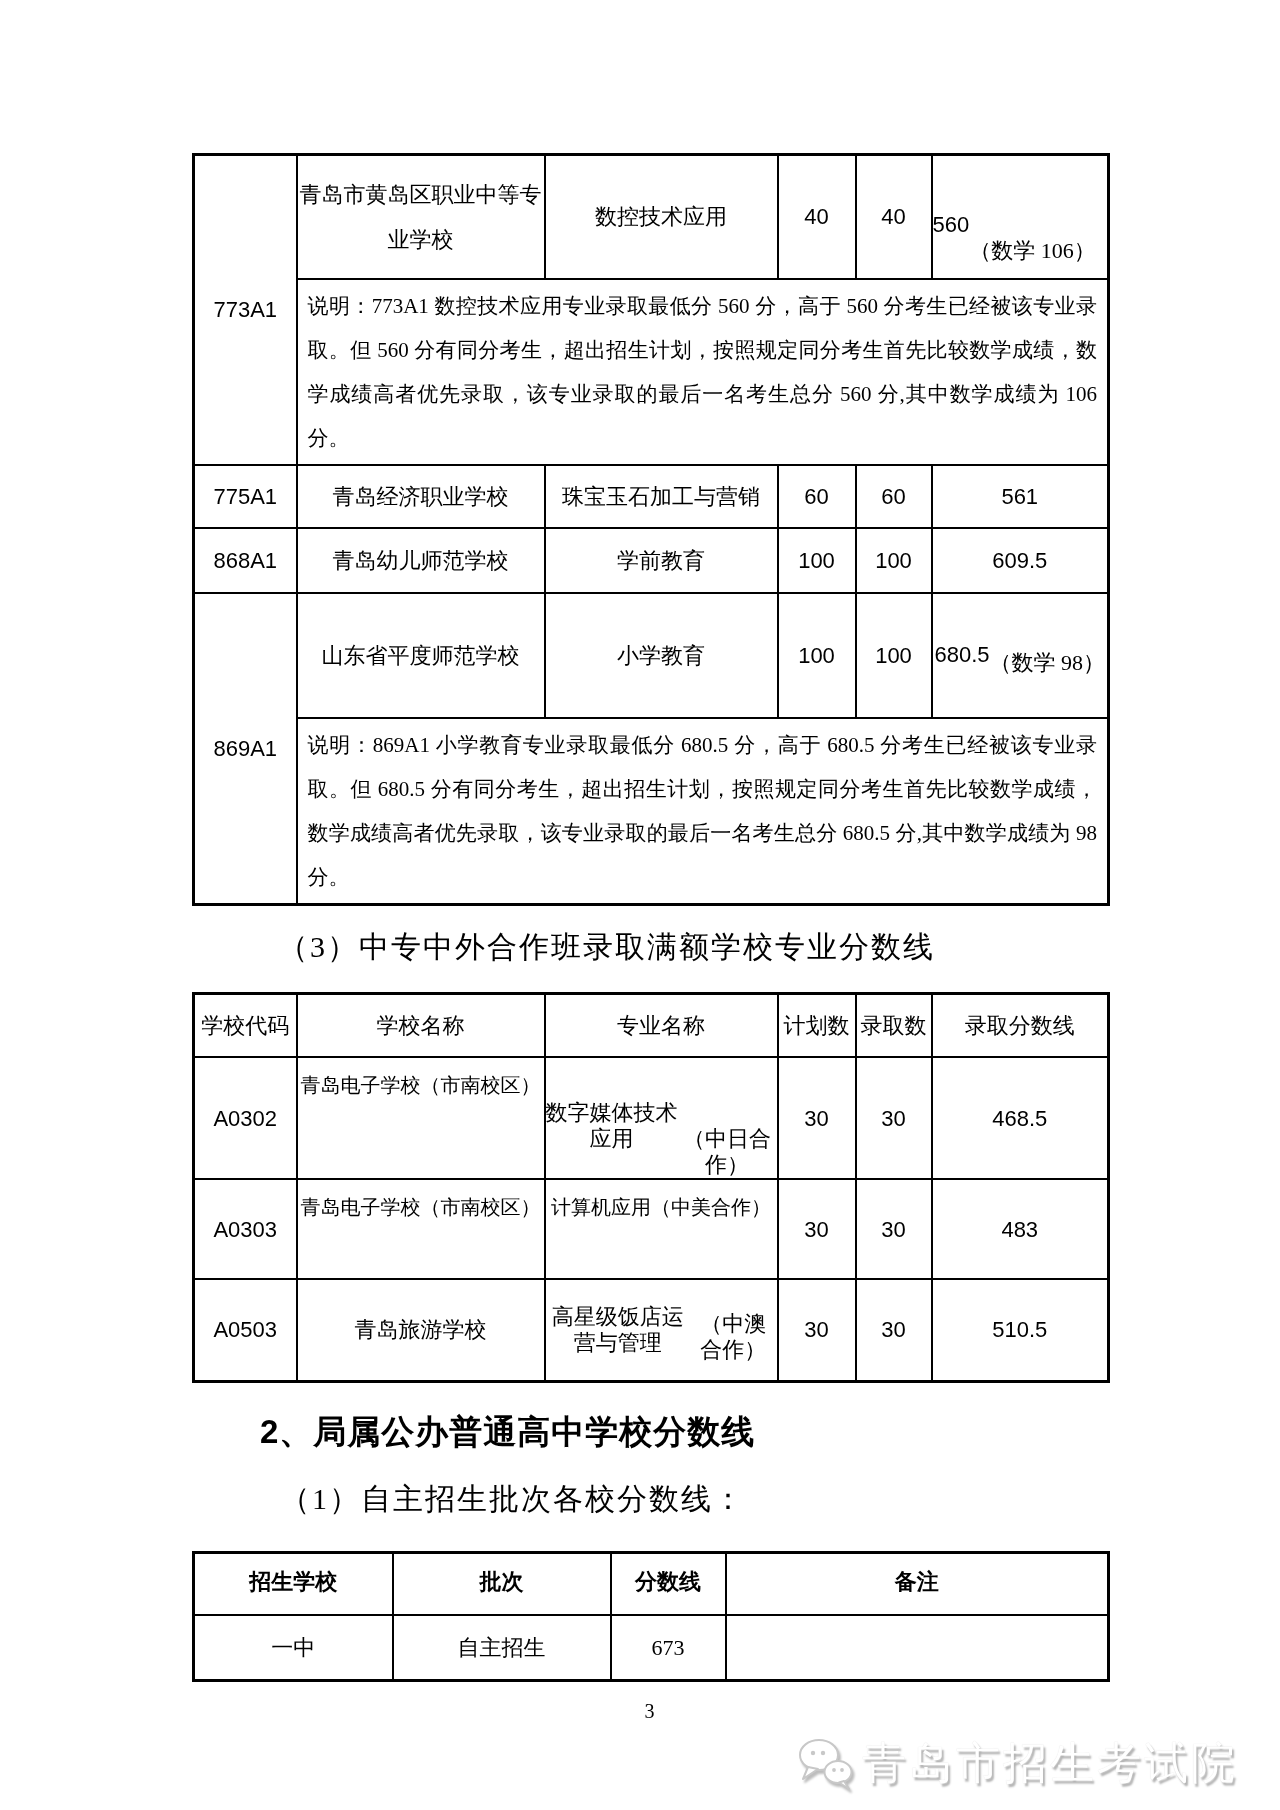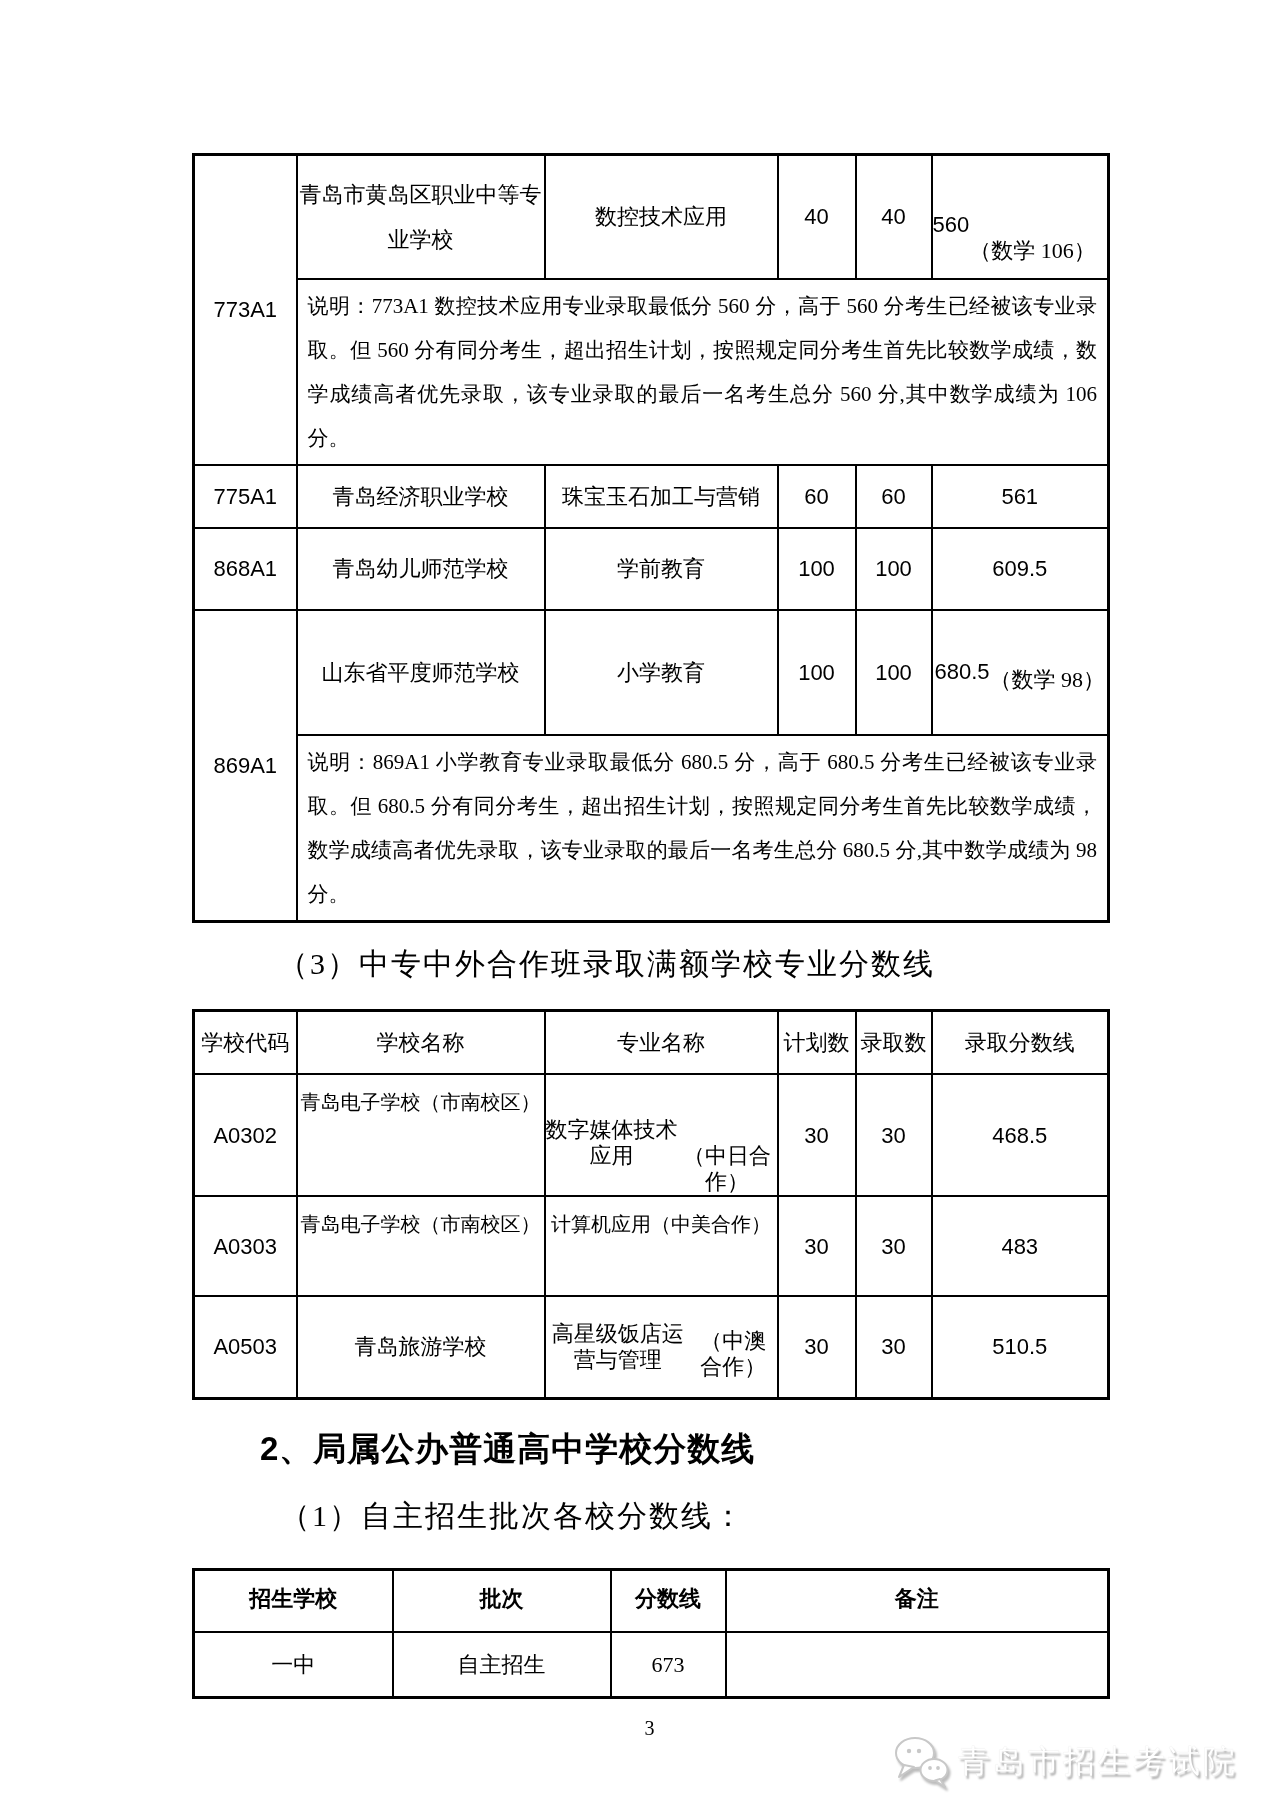--- a/index.html
+++ b/index.html
@@ -75,21 +75,21 @@
     width:915px;text-align:center;
     margin-top:18px;font-size:20px;
     font-family:"Liberation Serif","DejaVu Serif",serif;
   }
   .footer-mark{
     position:absolute;top:1734px;right:42px;
     display:flex;align-items:center;gap:8px;
   }
   .footer-text{
     font-family:Liberation Mono, monospace;
-    font-size:32px;letter-spacing:3px;
+    font-size:44px;letter-spacing:3px;
     color:#ffffff;
     text-shadow:2px 3px 2px #b3b3b3, 0 0 1px #dcdcdc;
     white-space:nowrap;
   }
   .logo-svg{filter:drop-shadow(2px 3px 1px #bdbdbd);}
 </style>
 </head>
 <body>
 
 <div class="page">
@@ -122,21 +122,21 @@
         <td colspan="5" class="note-cell">说明：773A1 数控技术应用专业录取最低分 560 分，高于 560 分考生已经被该专业录取。但 560 分有同分考生，超出招生计划，按照规定同分考生首先比较数学成绩，数学成绩高者优先录取，该专业录取的最后一名考生总分 560 分,其中数学成绩为 106 分。</td>
       </tr>
       <tr style="height:63px">
         <td class="num">775A1</td>
         <td>青岛经济职业学校</td>
         <td>珠宝玉石加工与营销</td>
         <td class="num">60</td>
         <td class="num">60</td>
         <td class="num">561</td>
       </tr>
-      <tr style="height:82px">
+      <tr style="height:65px">
         <td class="num">868A1</td>
         <td>青岛幼儿师范学校</td>
         <td>学前教育</td>
         <td class="num">100</td>
         <td class="num">100</td>
         <td class="num">609.5</td>
       </tr>
       <tr style="height:125px">
         <td rowspan="2" class="num">869A1</td>
         <td>山东省平度师范学校</td>

